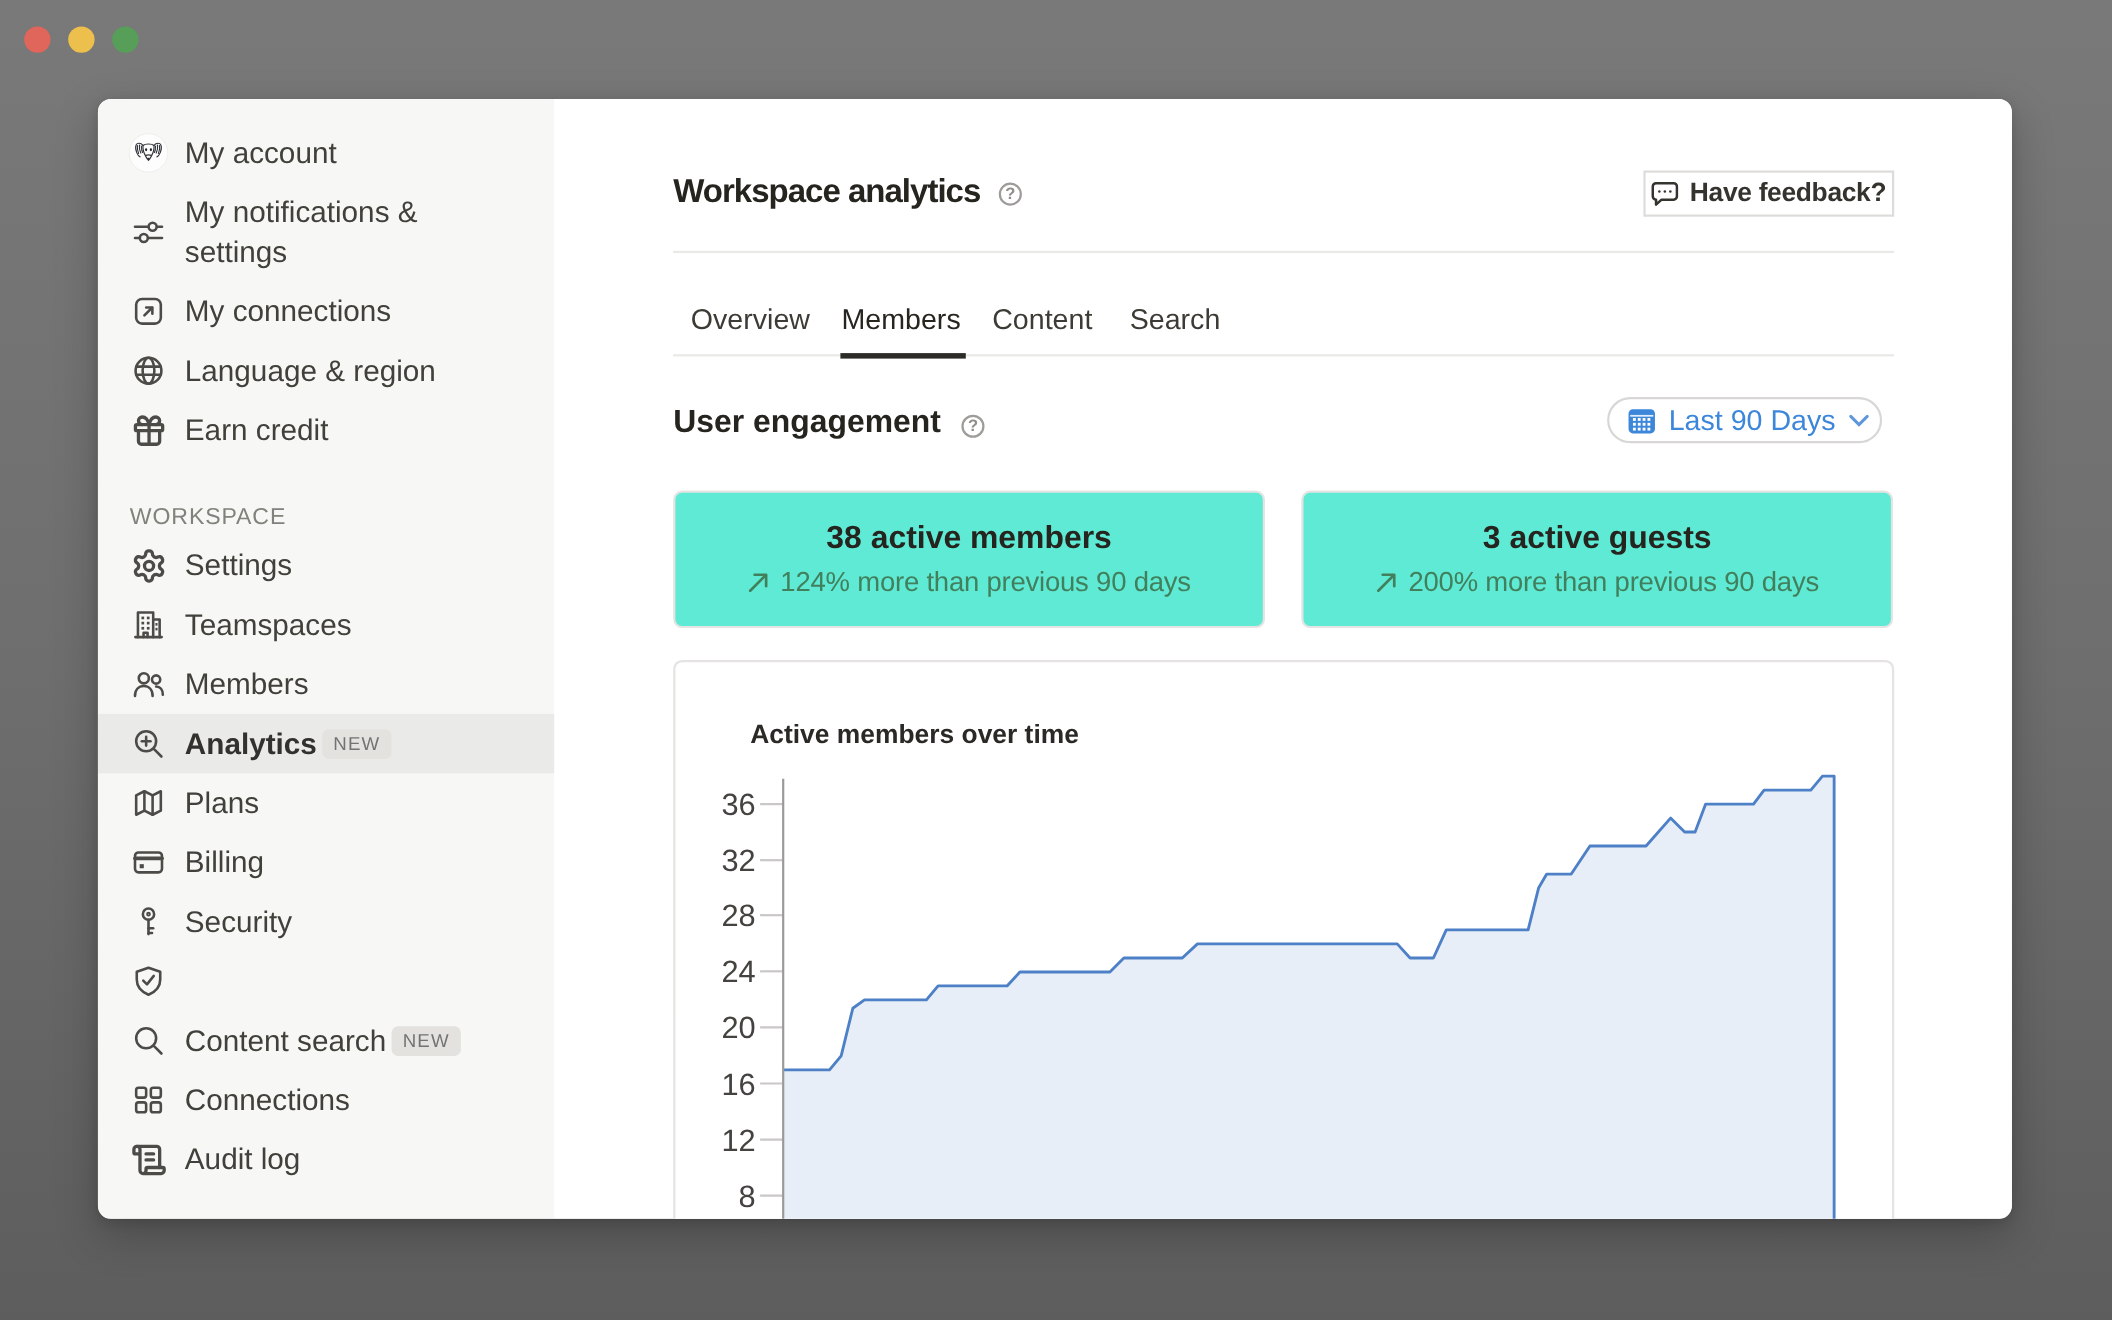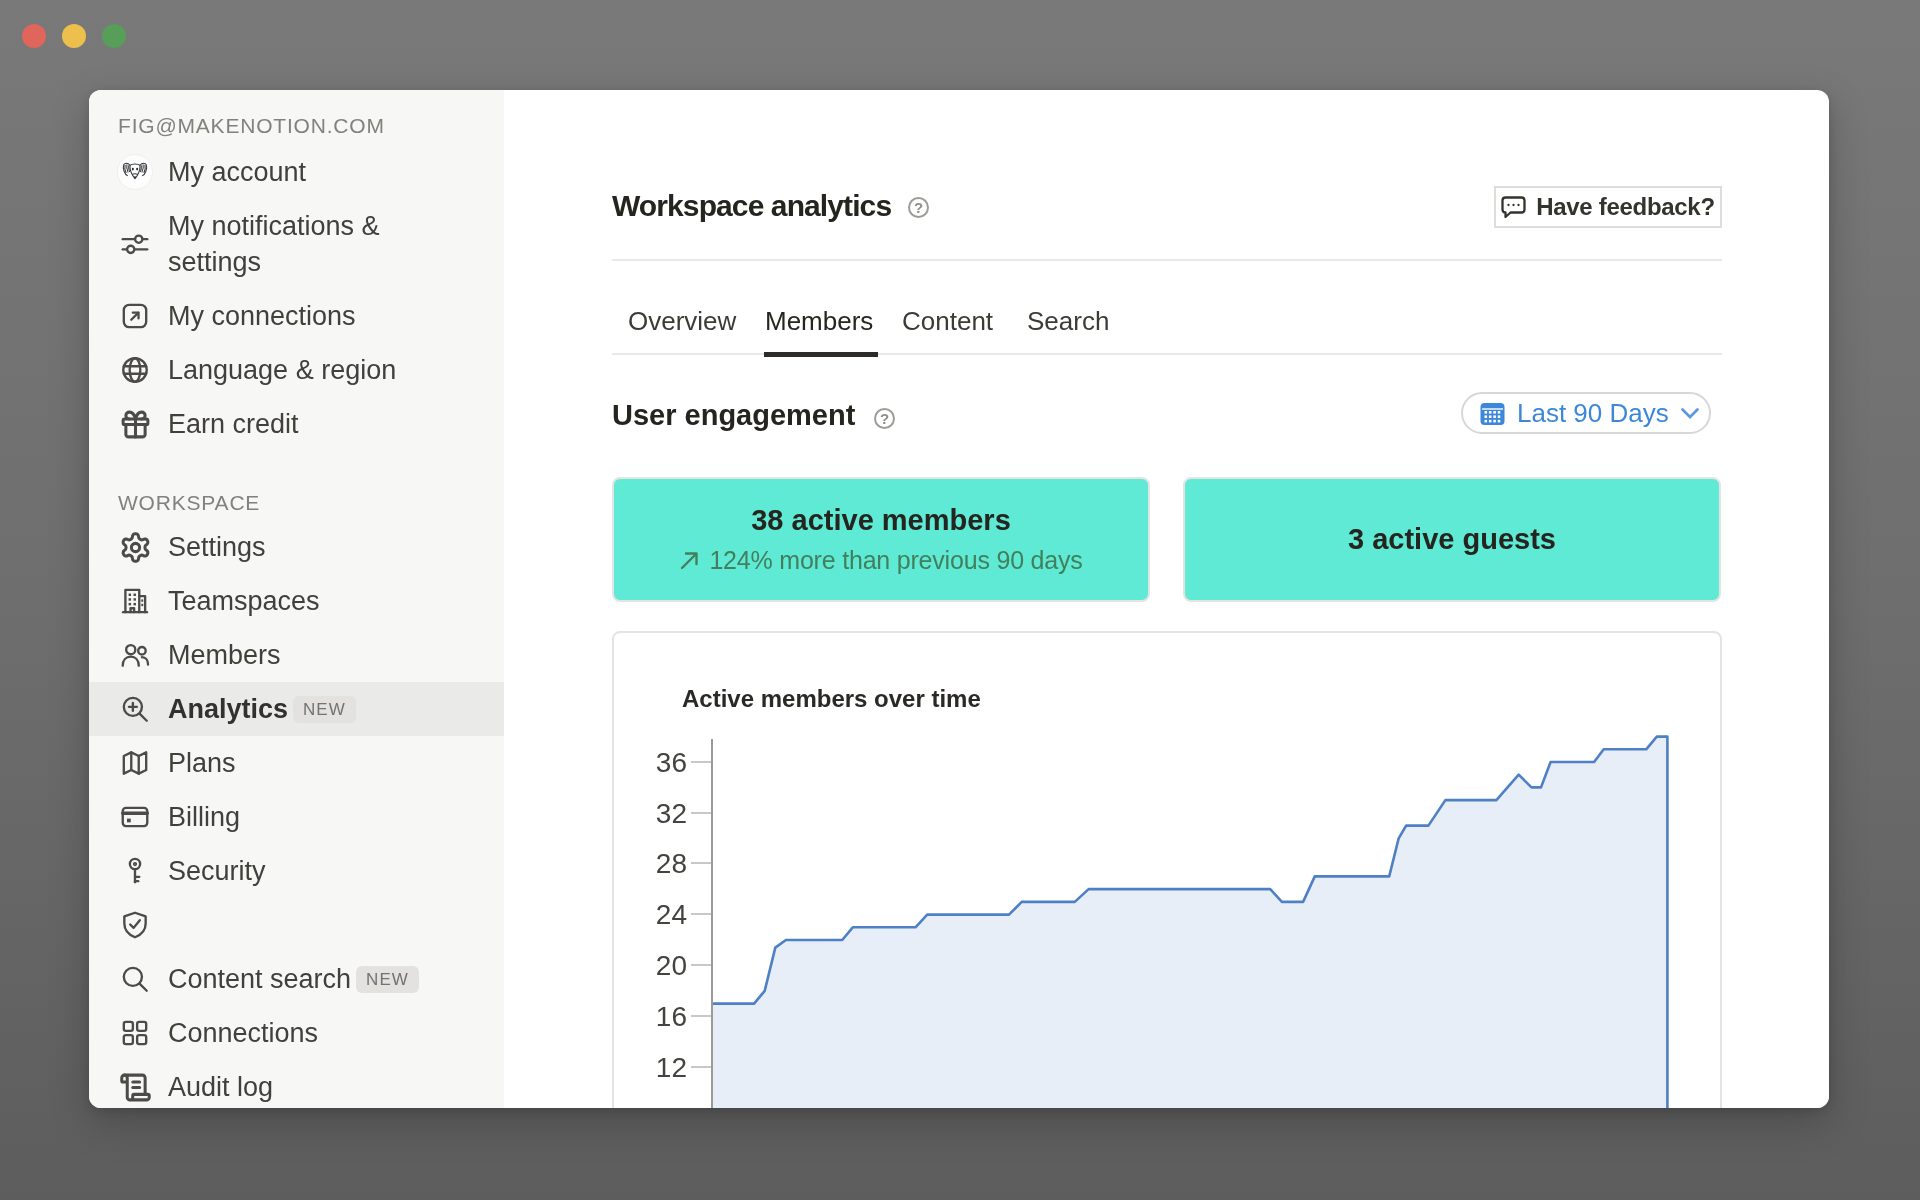--- a/index.html
+++ b/index.html
@@ -29,21 +29,21 @@
   .row .ic { width:36px; height:36px; flex:none; display:flex; align-items:center; justify-content:center; }
   .row .lbl { margin-left:15px; font-size:27px; color:#41403b; line-height:36px; }
   .row.sel { background:#eaeae8; }
   .row.sel .lbl { font-weight:700; color:#32312d; }
   .badge {
     margin-left:5px; background:#e3e2df; color:#737373; border-radius:6px;
     font-size:17px; letter-spacing:1px; padding:4px 10px 3px; font-weight:400;
   }
   svg.i { stroke:#4c4b47; fill:none; stroke-width:2.2; stroke-linecap:round; stroke-linejoin:round; }
   
-  .content { position:relative; flex:1; background:#fff;margin-top:31px; }
+  .content { position:relative; flex:1; background:#fff; }
   .abs { position:absolute; }
   .title { left:108px; top:68px; font-size:30px; font-weight:700; color:#25241f; letter-spacing:-0.9px; }
   .qcirc {
     width:21px; height:21px; border:2px solid #9d9c98; border-radius:50%;
     color:#8f8e8a; font-size:15px; font-weight:700; text-align:center; line-height:17.5px;
   }
   .fb-btn {
     left:990px; top:65px; width:228px; height:42px; border:2px solid #dddcda; border-radius:0;
     display:flex; align-items:center; justify-content:center; gap:10px;
     font-size:24px; font-weight:700; color:#34332e; background:#fff; white-space:nowrap; letter-spacing:-0.3px;
@@ -71,21 +71,20 @@
 </style>
 </head>
 <body>
   <div class="tl" style="left:22px; background:#e0655b;"></div>
   <div class="tl" style="left:62px; background:#edbf4c;"></div>
   <div class="tl" style="left:102px; background:#579e58;"></div>
 
   <div class="modal">
 
     <div class="side">
-      <div class="sec-head top">FIG@MAKENOTION.COM</div>
 
       <div class="row">
         <span class="ic">
           <svg width="40" height="40" viewBox="0 0 40 40">
             <circle cx="20" cy="20" r="19.5" fill="#fdfdfd" stroke="#ededeb" stroke-width="1"></circle>
             <g stroke="#33363c" fill="none" stroke-width="1.15" stroke-linecap="round" stroke-linejoin="round">
               <path d="M14.5,12.5 C12,9.5 8.5,9.8 7.5,12 C6.5,14.5 7,17 8,19.5 C8.8,21.5 10,23.5 11.5,24"></path>
               <path d="M9,12.5 C8.3,15 8.8,18 10,20.5"></path>
               <path d="M11,12 C10.5,14.5 11,17.5 12.2,20"></path>
               <path d="M13,13 C12.8,15.5 13.2,18 14,19.5"></path>
@@ -344,20 +343,27 @@
         <div class="g">
           <svg width="21" height="21" viewBox="0 0 21 21" fill="none" stroke="#42805d" stroke-width="2.4" stroke-linecap="round" stroke-linejoin="round">
             <path d="M3,18 L17,4"></path>
             <path d="M7,3.5 L17.5,3.5 L17.5,14"></path>
           </svg>
           <span>124% more than previous 90 days</span>
         </div>
       </div>
       <div class="abs card" style="left:679px;">
         <div class="n">3 active guests</div>
+        <div class="g">
+          <svg width="21" height="21" viewBox="0 0 21 21" fill="none" stroke="#42805d" stroke-width="2.4" stroke-linecap="round" stroke-linejoin="round">
+            <path d="M3,18 L17,4"></path>
+            <path d="M7,3.5 L17.5,3.5 L17.5,14"></path>
+          </svg>
+          <span>200% more than previous 90 days</span>
+        </div>
       </div>
 
       <div class="abs chartcard">
         <div class="ct">Active members over time</div>
         <svg style="position:absolute; left:0; top:90px;" width="1110" height="430" viewBox="0 0 1110 430">
 
           <g stroke="#c9c8c6" stroke-width="2">
             <line x1="77" y1="39" x2="98" y2="39"></line>
             <line x1="77" y1="90" x2="98" y2="90"></line>
             <line x1="77" y1="140" x2="98" y2="140"></line>

